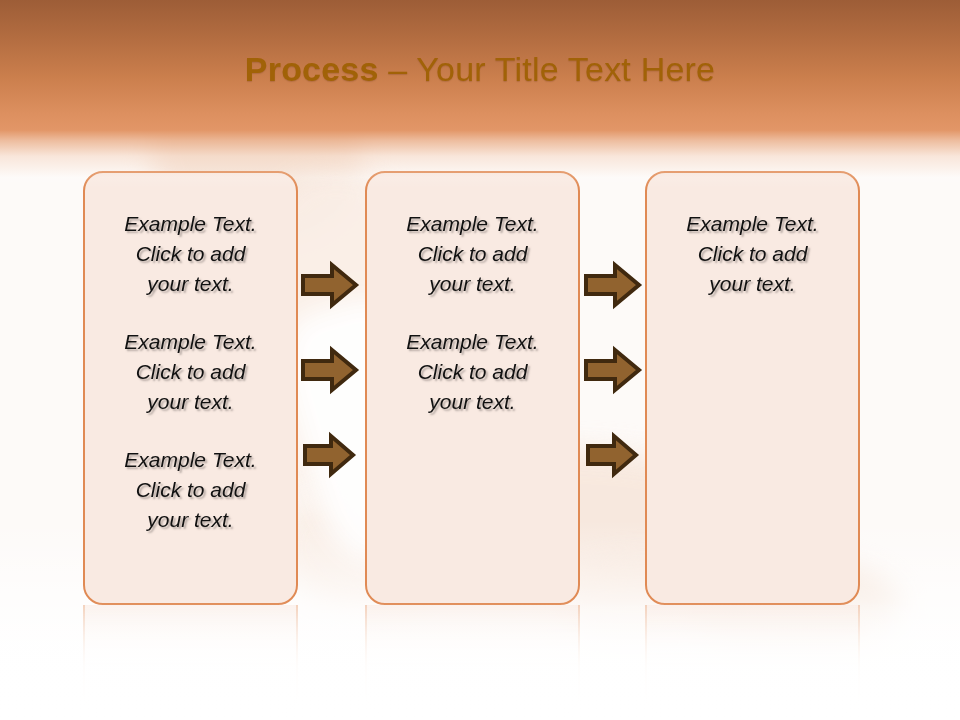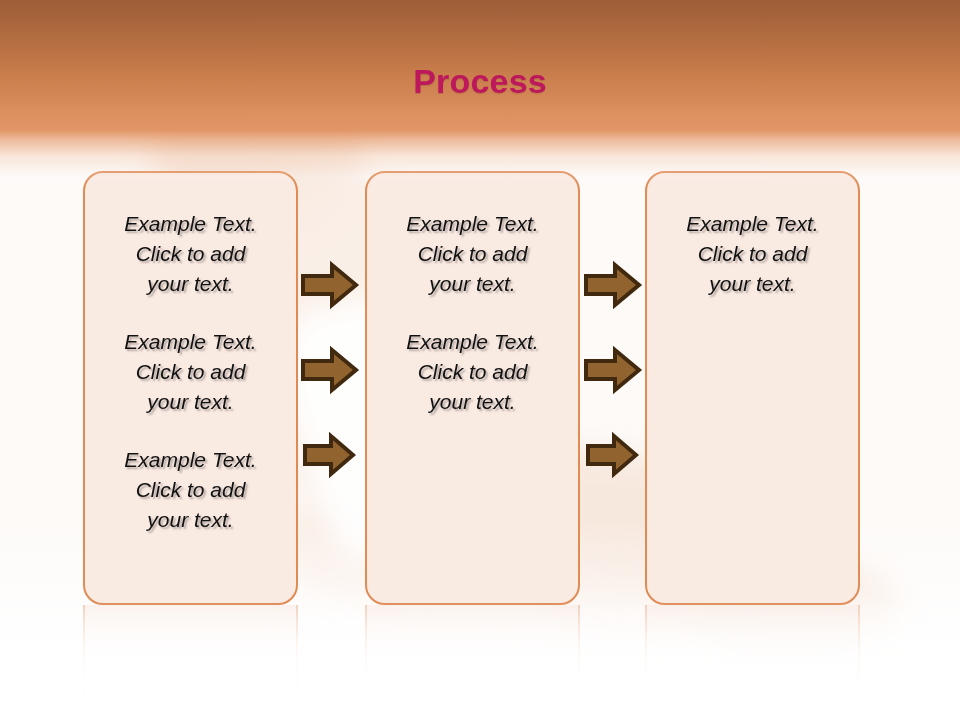--- a/index.html
+++ b/index.html
@@ -96,27 +96,27 @@
     position: absolute;
     left: 0; top: 130px;
     width: 960px;
     height: 58px;
     background: linear-gradient(to bottom, #e29667 0%, rgba(232,168,128,.75) 18%, rgba(244,210,188,.5) 45%, rgba(255,255,255,.12) 82%, rgba(255,255,255,0) 100%);
     z-index: 5;
     pointer-events: none;
   }
   .title {
     position: absolute;
-    left: 0; top: 16px;
+    left: 0; top: 4px;
     width: 960px;
     height: 130px;
     display: flex;
     align-items: center;
     justify-content: center;
-    color: #be185d;
+    color: #a16207;
     font-size: 34px;
     letter-spacing: .2px;
     white-space: pre;
     z-index: 6;
     text-shadow: 0 1px 1px rgba(110,58,28,.25);
   }
   .title .strong { font-weight: bold; }
   .title .rest   { font-weight: normal; }
 
   
@@ -186,21 +186,21 @@
     <div class="bg-blob b4"></div>
     <div class="bg-blob b3"></div>
     <div class="bg-blob b6"></div>
     <div class="bg-blob b5"></div>
     <div class="bg-wash"></div>
   </div>
 
   <div class="header"></div>
   <div class="header-fade"></div>
   <div class="title">
-    <span class="strong">Process</span>
+    <span class="strong">Process</span><span class="rest"> – Your Title Text Here</span>
   </div>
 
   <div class="reflection" style="left:83px; top:605px; width:215px; height:110px;"></div>
   <div class="reflection" style="left:365px; top:605px; width:215px; height:110px;"></div>
   <div class="reflection" style="left:645px; top:605px; width:215px; height:110px;"></div>
 
   <div class="box" style="left:83px; top:171px; width:215px; height:434px;">
     <div class="box-text">Example Text.
 Click  to add
 your text.</div>

